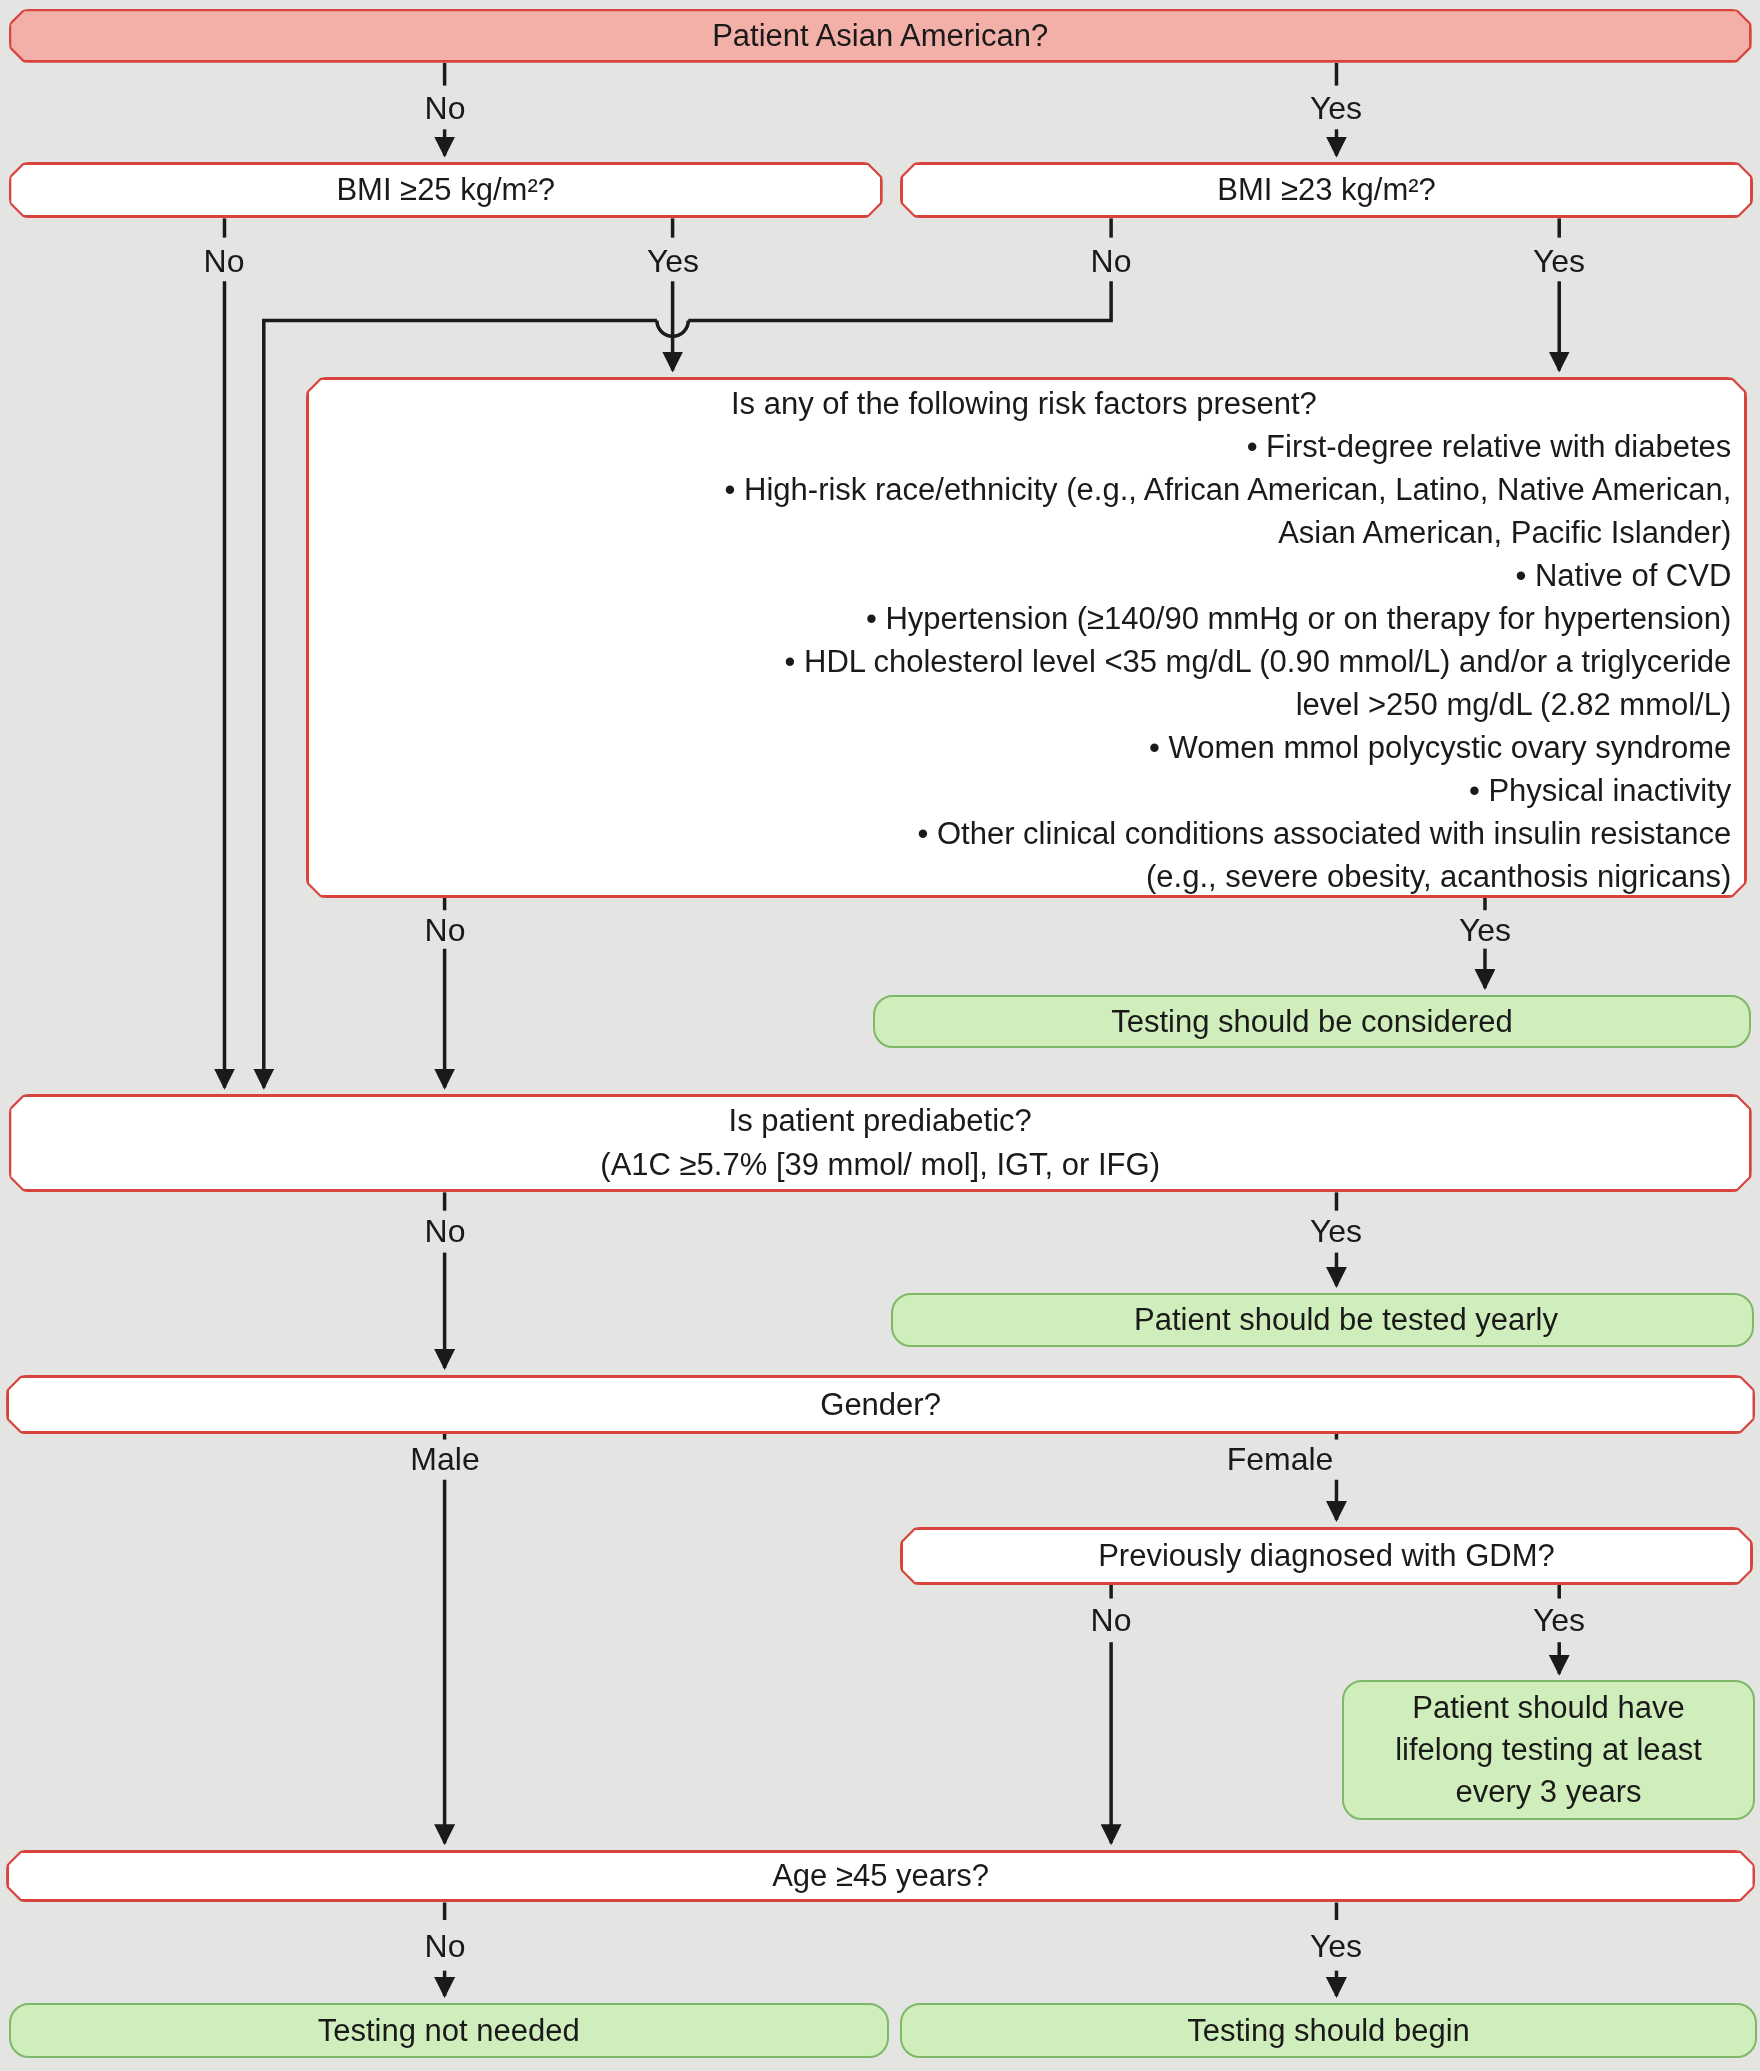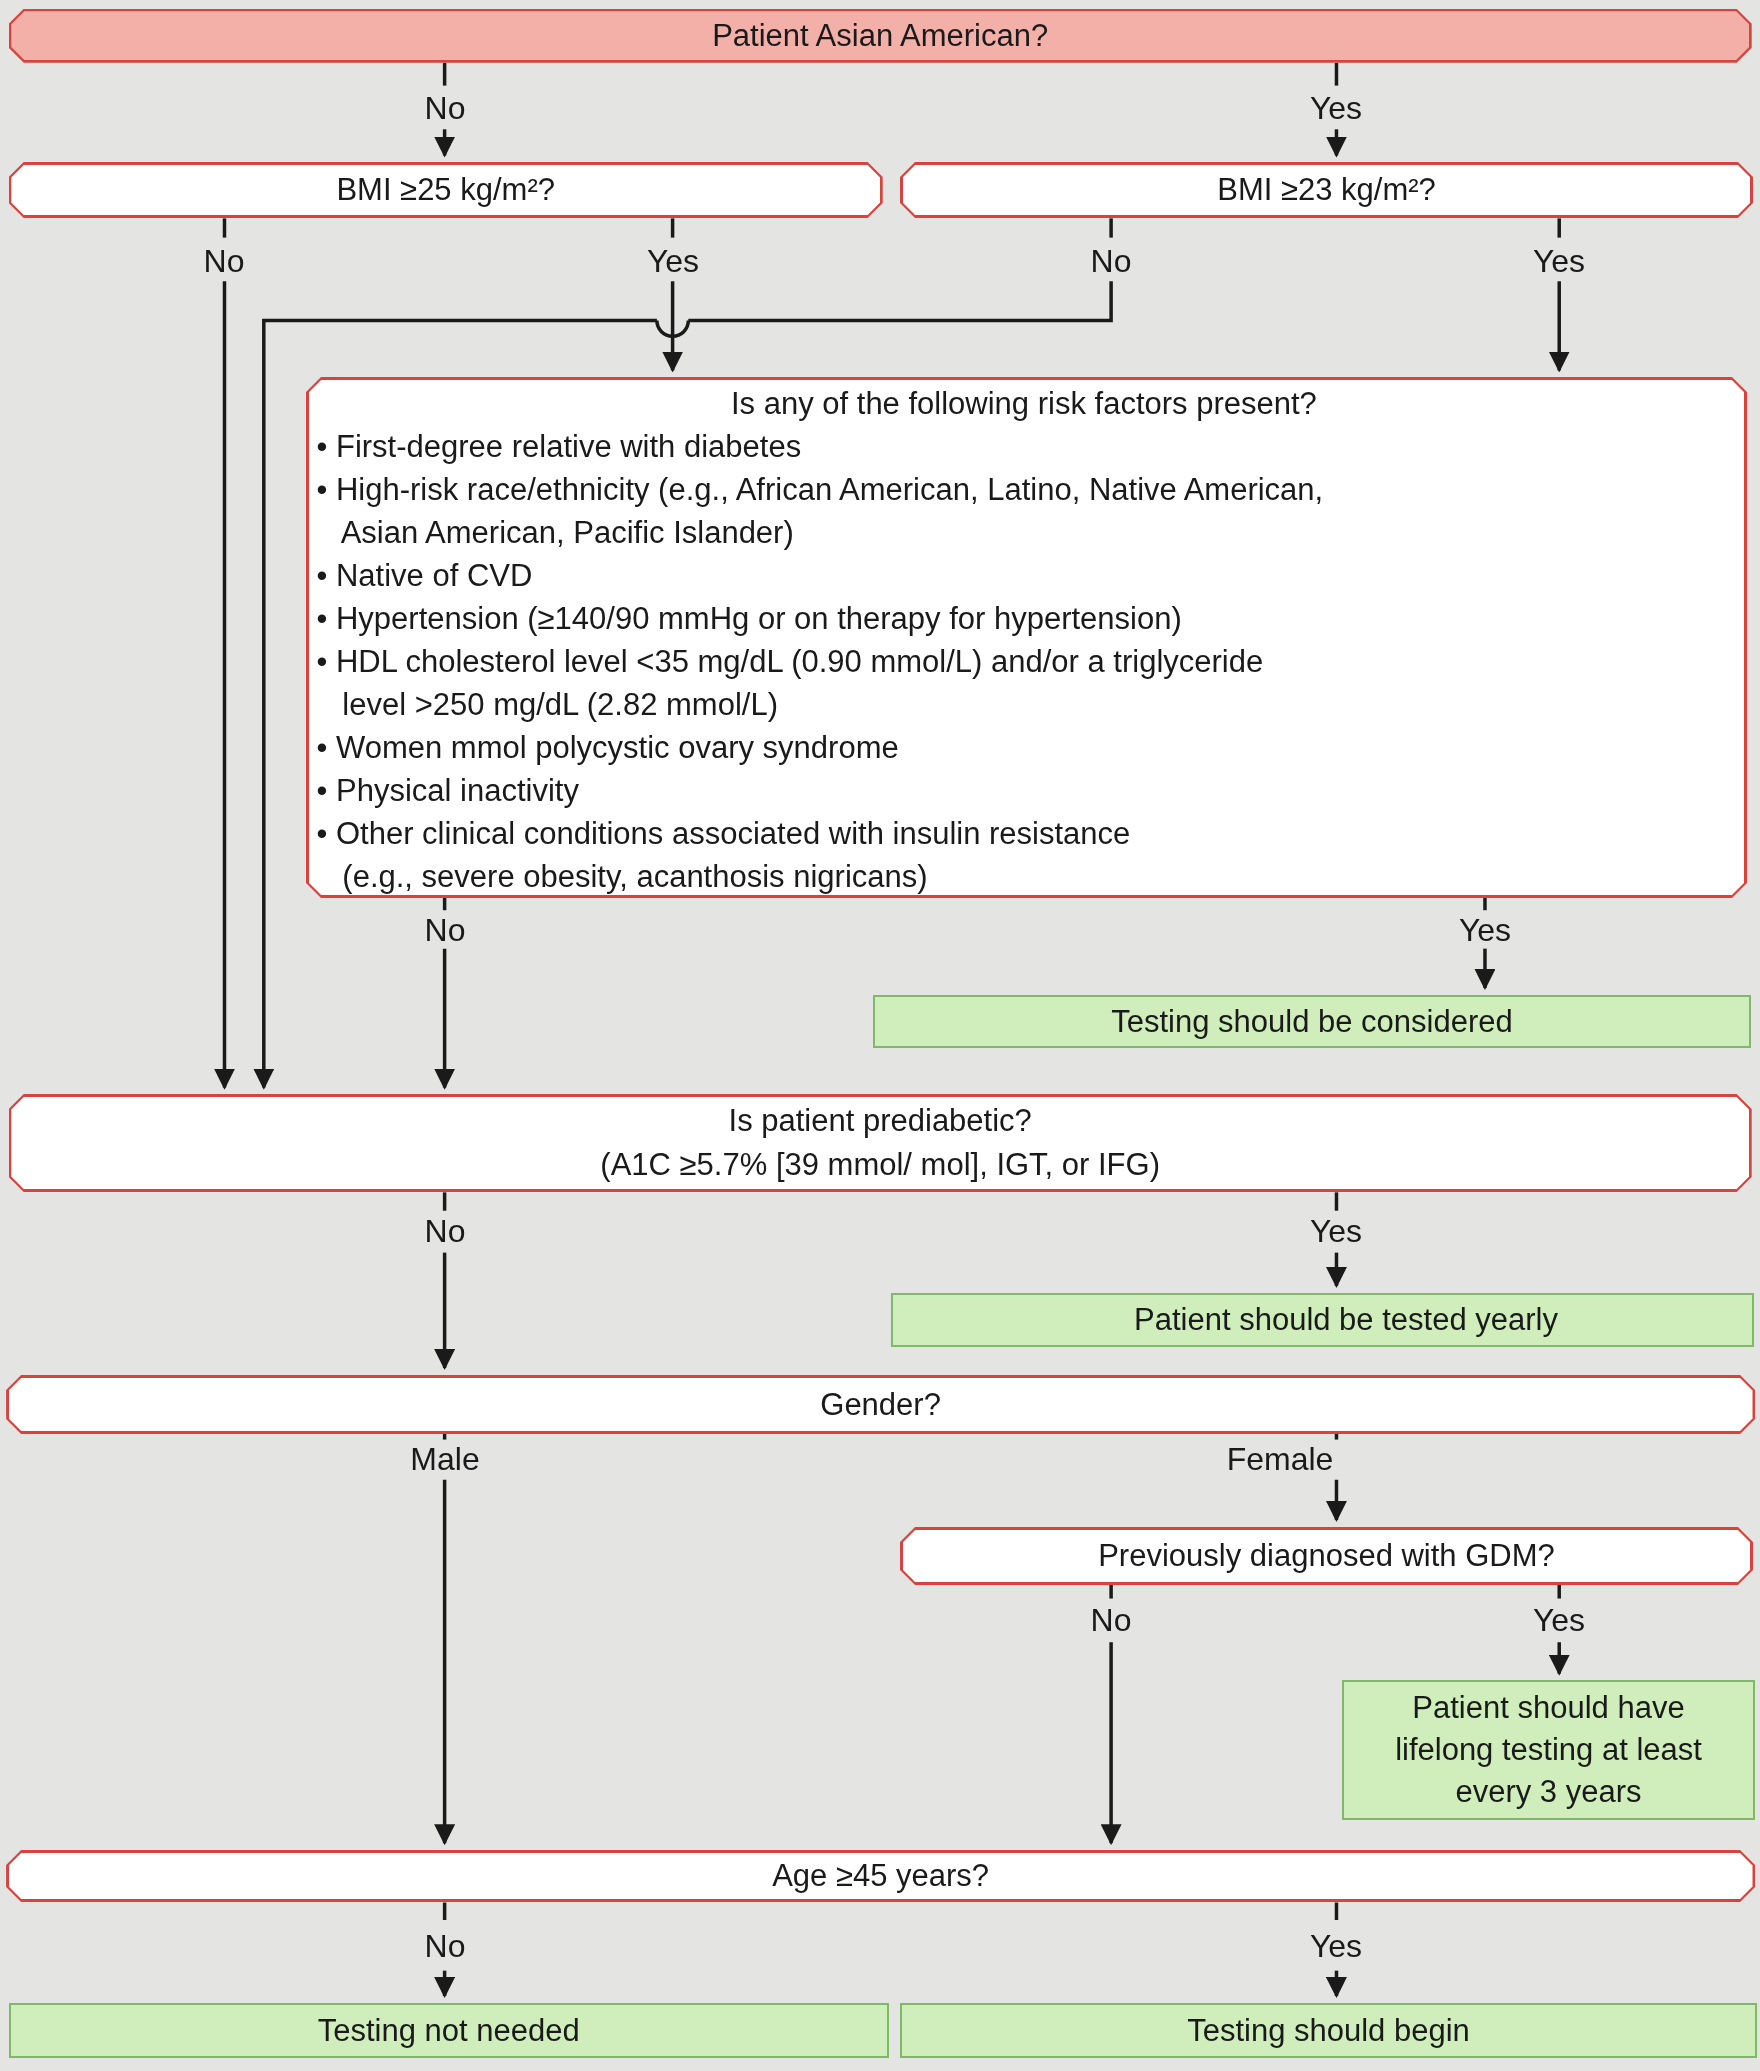--- a/index.html
+++ b/index.html
@@ -5,21 +5,21 @@
   html,body { margin:0; padding:0; background:#e4e4e3; }
   #canvas {
     position:relative;
     width:1761px; height:2072px;
     background:#e4e4e3;
     font-family:"Liberation Sans", sans-serif;
     color:#1a1a1a;
     overflow:hidden;
   }
   #connectors { position:absolute; inset:0; z-index:1; }
-  .node { position:absolute; z-index:2; }
+  .node { position:absolute; z-index:2;border-radius:20px; }
   
   .cham {
     background:#d8443d;
     clip-path: polygon(15px 0, calc(100% - 15px) 0, 100% 15px, 100% calc(100% - 15px),
                        calc(100% - 15px) 100%, 15px 100%, 0 calc(100% - 15px), 0 15px);
   }
   .cham-fill {
     position:absolute; inset:2.6px;
     background:#ffffff;
     clip-path: polygon(13px 0, calc(100% - 13px) 0, 100% 13px, 100% calc(100% - 13px),
@@ -40,21 +40,21 @@
     display:flex; flex-direction:column; align-items:center; justify-content:center;
     font-size:31px; line-height:42px; text-align:center;
   }
   
   .risk-content {
     position:relative; z-index:1;
     padding:5.2px 15.7px 0 10.5px;
     font-size:31px; line-height:43px;
   }
   .risk-title { text-align:center; }
-  .risk-line { white-space:pre; text-align:left; }
+  .risk-line { white-space:pre; text-align:right; }
   
   .edge-label {
     position:absolute; z-index:2;
     transform:translateX(-50%);
     font-size:32px; line-height:32px;
     white-space:nowrap;
   }
 </style>
 </head>
 <body>

